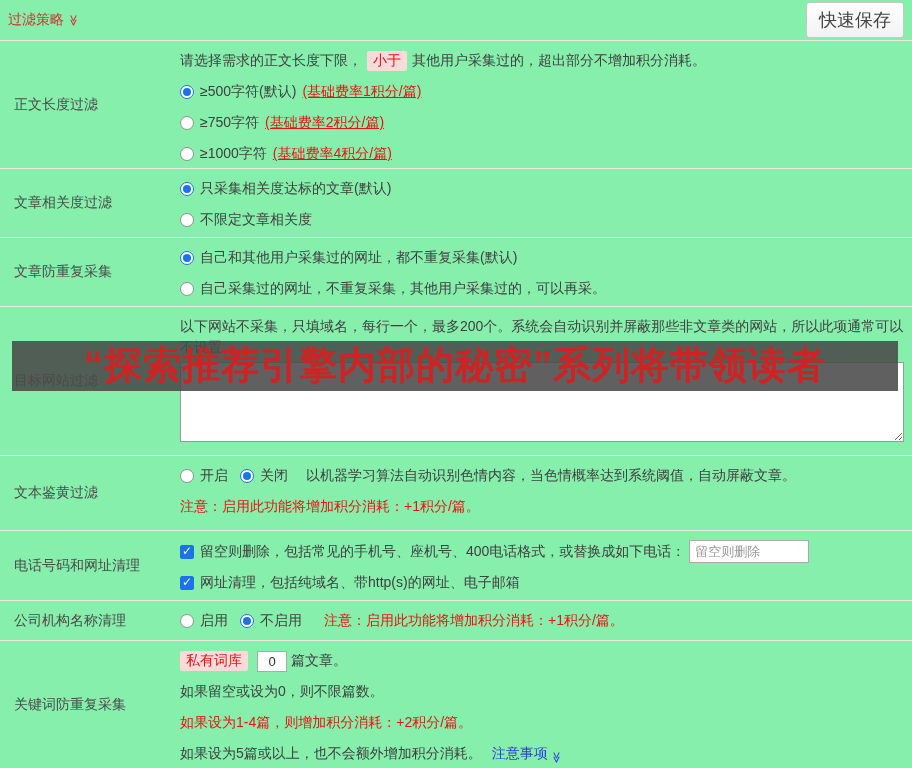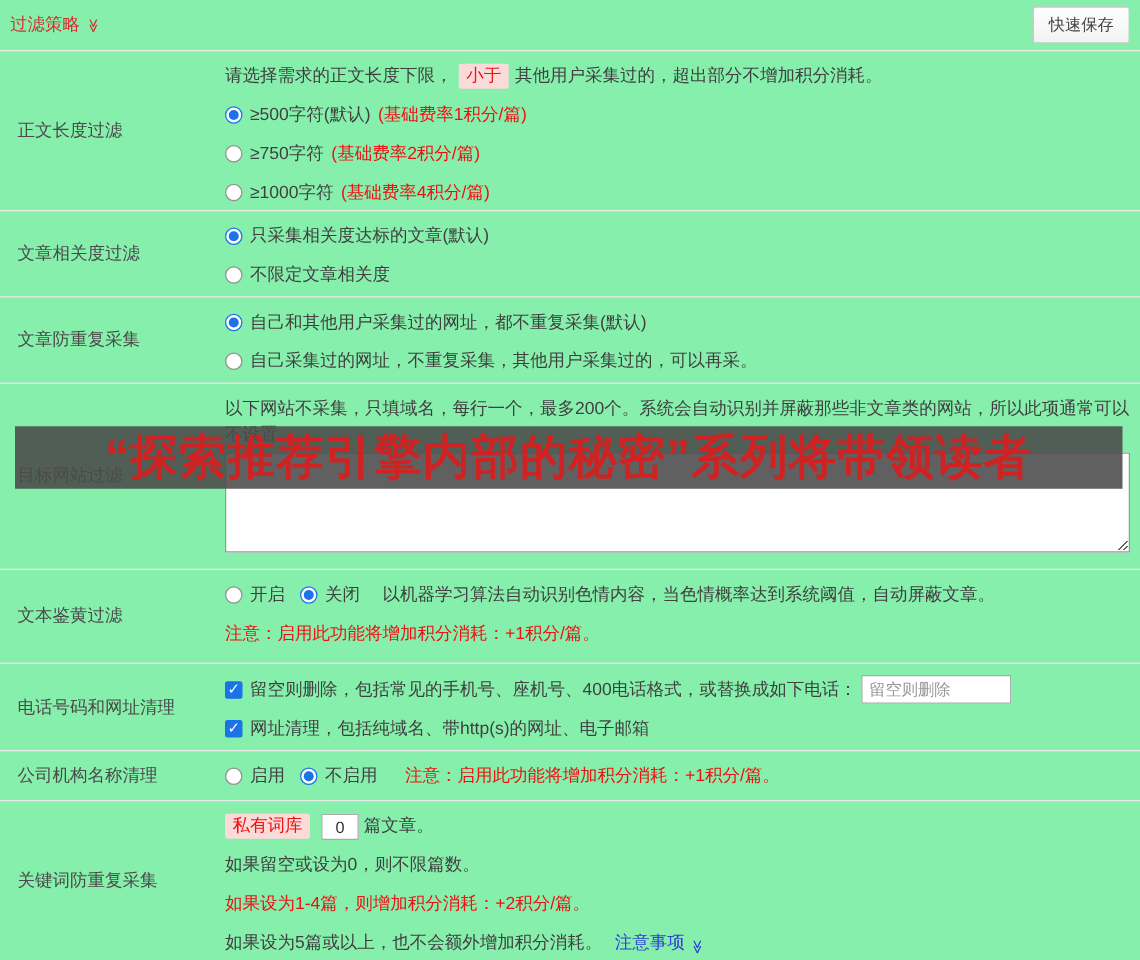--- a/index.html
+++ b/index.html
@@ -4,38 +4,38 @@
 <style>
   *{box-sizing:border-box;margin:0;padding:0}
   html,body{background:#fff}
   body{width:912px;font-family:"Liberation Sans","DejaVu Sans",sans-serif;font-size:14px;color:#404040}
   .page{position:relative;width:912px;height:768px;overflow:hidden;background:#86efac}
 
   .topbar{height:40px;display:flex;align-items:center;justify-content:space-between;padding:0 8px}
   .title-wrap{color:#d43030;font-size:14px;display:inline-flex;align-items:center;gap:4px;cursor:pointer}
   .chev{display:inline-block;transform:rotate(90deg);font-size:11px;line-height:1}
   .chev.blue{color:#2b3fd9}
-  .save-btn{border:1px solid #c8c8c8;background:linear-gradient(#ffffff,#f2f2f2);border-radius:3px;padding:5px 12px;font-size:13px;color:#444;cursor:pointer}
+  .save-btn{border:1px solid #c8c8c8;background:linear-gradient(#ffffff,#f2f2f2);border-radius:3px;padding:5px 12px;font-size:18px;color:#444;cursor:pointer}
 
   .row{display:flex;border-top:1px solid #eaeaea}
   .cell-label{width:172px;flex:0 0 172px;display:flex;align-items:center;padding-left:14px;color:#4a4a4a}
   .cell-content{flex:1;padding:9px 8px 6px 8px;min-width:0}
   .line{display:flex;align-items:center;min-height:22px;margin-bottom:9px;white-space:nowrap}
   .line:last-child{margin-bottom:0}
   .row-org .cell-content{display:flex;align-items:center;padding-top:0;padding-bottom:0}
 
   .radio{width:14px;height:14px;border:1px solid #919191;border-radius:50%;background:#fff;margin-right:6px;flex:0 0 14px;position:relative;cursor:pointer}
   .radio.checked{border-color:#1a73e8}
   .radio.checked::after{content:"";position:absolute;inset:2px;border-radius:50%;background:#1a73e8}
   .checkbox{width:14px;height:14px;border:1px solid #919191;border-radius:2px;background:#fff;margin-right:6px;flex:0 0 14px;position:relative;cursor:pointer}
   .checkbox.checked{background:#1a73e8;border-color:#1a73e8}
   .checkbox.checked::after{content:"✓";position:absolute;left:1px;top:-2px;color:#fff;font-size:12px;font-weight:bold}
 
   .red{color:#ee1111}
-  .ul{margin-left:6px}
+  .ul{text-decoration:underline;margin-left:6px}
   .hl{color:#ee1111;background:#fbdada;padding:1px 6px;border-radius:2px;margin:0 5px}
   .opt{display:inline-flex;align-items:center;margin-right:12px;cursor:pointer}
   .desc-gap{margin-left:6px}
   .warn-inline{margin-left:10px}
 
   .note{line-height:21px;white-space:normal;margin-bottom:4px}
   .site-textarea{width:100%;height:80px;border:1px solid #999;resize:both;font-family:inherit;font-size:14px;padding:4px}
   .phone-input{width:120px;height:23px;border:1px solid #aaa;padding:2px 5px;font-size:13px;margin-left:4px;color:#333}
   .phone-input::placeholder{color:#999}
   .count-input{width:30px;height:21px;border:1px solid #aaa;text-align:center;font-size:13px;margin:0 4px;color:#333}

